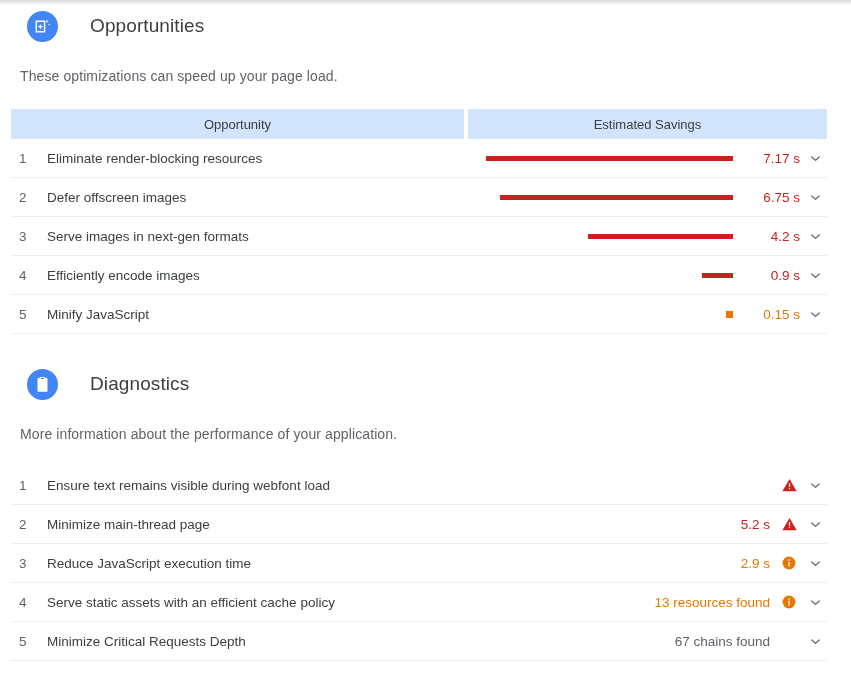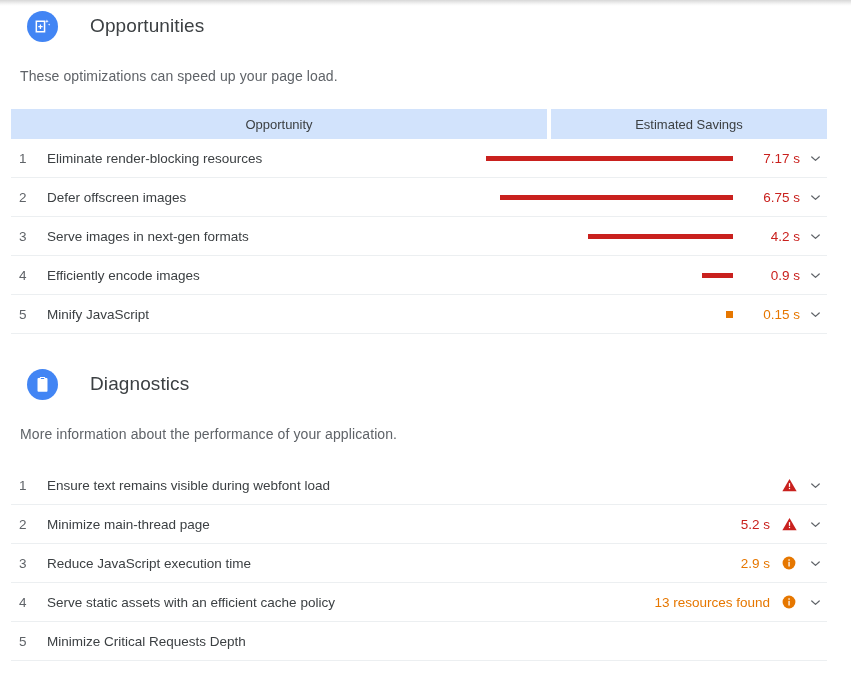--- a/index.html
+++ b/index.html
@@ -75,21 +75,21 @@
     gap: 4px;
   }
   .th {
     background: #d2e3fc;
     display: flex;
     align-items: center;
     justify-content: center;
     font-size: 13px;
     color: #3c4043;
   }
-  .th-opportunity { width: 536px; }
+  .th-opportunity { width: 453px; }
   .th-savings { flex: 1; }
 
   .row {
     display: flex;
     align-items: center;
     height: 39px;
     border-bottom: 1px solid #eceff1;
     padding-left: 8px;
     box-sizing: border-box;
   }
@@ -368,18 +368,27 @@
               <span class="chev">
                 <svg width="15" height="15" viewBox="0 0 24 24">
                   <path fill="none" stroke="#5f6368" stroke-width="2" stroke-linecap="round" stroke-linejoin="round" d="M6 9.5l6 5.5 6-5.5"></path>
                 </svg>
               </span>
             </span>
           </div>
           <div class="row">
             <span class="row-num">5</span>
             <span class="row-label">Minimize Critical Requests Depth</span>
+            <span class="row-right">
+              <span class="diag-value grey">67 chains found</span>
+              <span class="status empty"></span>
+              <span class="chev">
+                <svg width="15" height="15" viewBox="0 0 24 24">
+                  <path fill="none" stroke="#5f6368" stroke-width="2" stroke-linecap="round" stroke-linejoin="round" d="M6 9.5l6 5.5 6-5.5"></path>
+                </svg>
+              </span>
+            </span>
           </div>
         </div>
     </div>
   </div>
 
 </div>
 
 </body></html>

